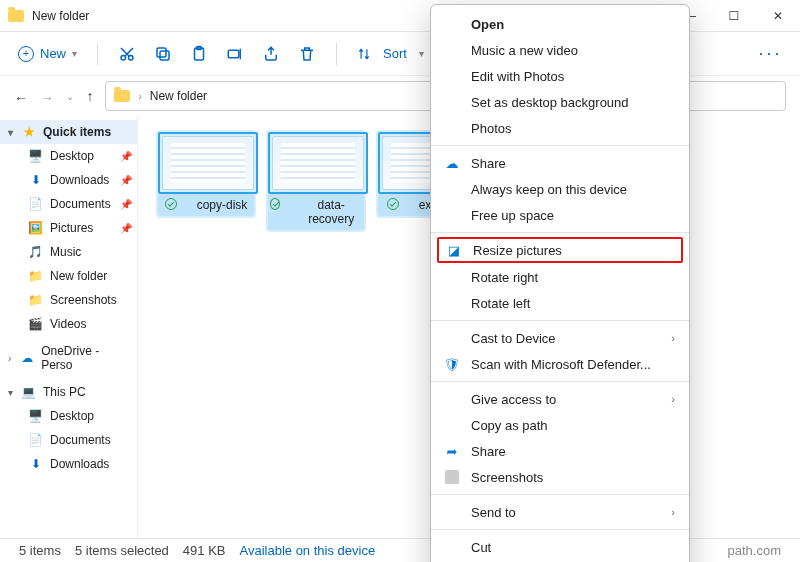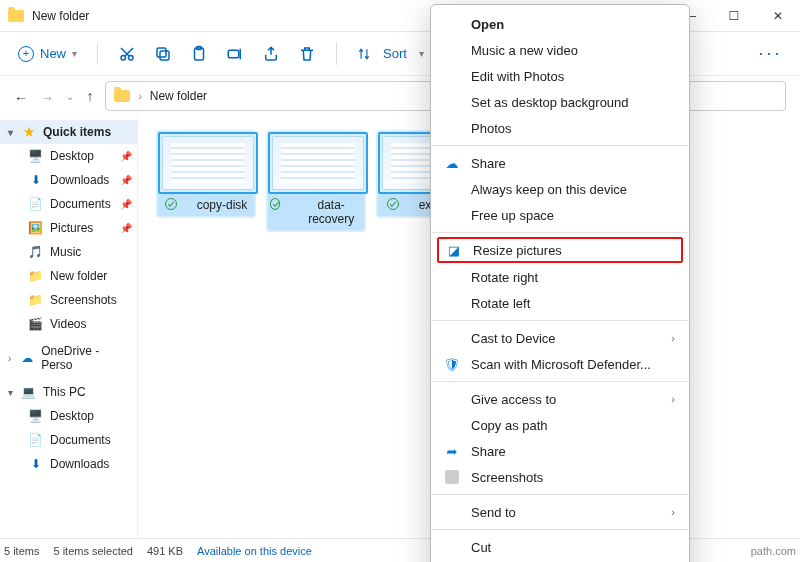--- a/index.html
+++ b/index.html
@@ -46,21 +46,21 @@
   .imgbox{ width:100px; height:62px; padding:4px;}
   .thumbcard.sel{ background:#d6eefc; border-radius:4px; padding:2px;}
   .fakeimg{ width:100%; height:100%; background:linear-gradient(#e8f3fb,#f6fbff); border:1px solid #b7d8ef; border-radius:2px; position:relative; overflow:hidden;}
   .fakeimg::before{content:"";position:absolute;inset:6px 8px;background:repeating-linear-gradient(#fff 0 4px,#dceaf7 4px 6px); border-radius:2px;}
   .caprow{ display:flex; align-items:flex-start; justify-content:center; gap:20px; font-size:12px; padding:4px 2px; }
   .caprow.sel{ background:#bfe3fb; border-radius:2px;}
   .greenchk{ width:12px;height:12px;border:1.5px solid #2e9c48;border-radius:50%; position:relative;}
   .greenchk::after{content:"";position:absolute;left:2px;top:3px;width:5px;height:2px;border-left:1.5px solid #2e9c48;border-bottom:1.5px solid #2e9c48;transform:rotate(-45deg);}
 
   
-  .status{ position:absolute; left:0; right:0; bottom:0; height:24px; border-top:1px solid #e6e6e6; display:flex; align-items:center; gap:14px; font-size:11px; padding:0 4px; color:#444;}
+  .status{ position:absolute; left:0; right:0; bottom:0; height:24px; border-top:1px solid #e6e6e6; display:flex; align-items:center; gap:14px; font-size:13px; padding:0 19px; color:#444;}
   .status .right{ margin-left:auto; color:#888;}
 
   
   .ctxmenu{ position:absolute; left:430px; top:4px; width:260px; background:#fff; border:1px solid #bbb; border-radius:6px; box-shadow:0 8px 32px rgba(0,0,0,0.22); padding:6px 0; font-size:13px;}
   .ctxmenu .mi{ display:flex; align-items:center; height:26px; padding:0 14px 0 12px; gap:10px; position:relative;}
   .ctxmenu .mi .mic{ width:18px; display:flex; justify-content:center; color:#0067c0;}
   .ctxmenu .mi .sub{ margin-left:auto; color:#666; font-size:11px;}
   .ctxmenu .sep{ height:1px; background:#e3e3e3; margin:4px 0;}
   .ctxmenu .mi.bold{ font-weight:700;}
   .ctxmenu .hl{ border:2px solid #e11; border-radius:2px; margin:1px 6px; padding-left:6px;}

